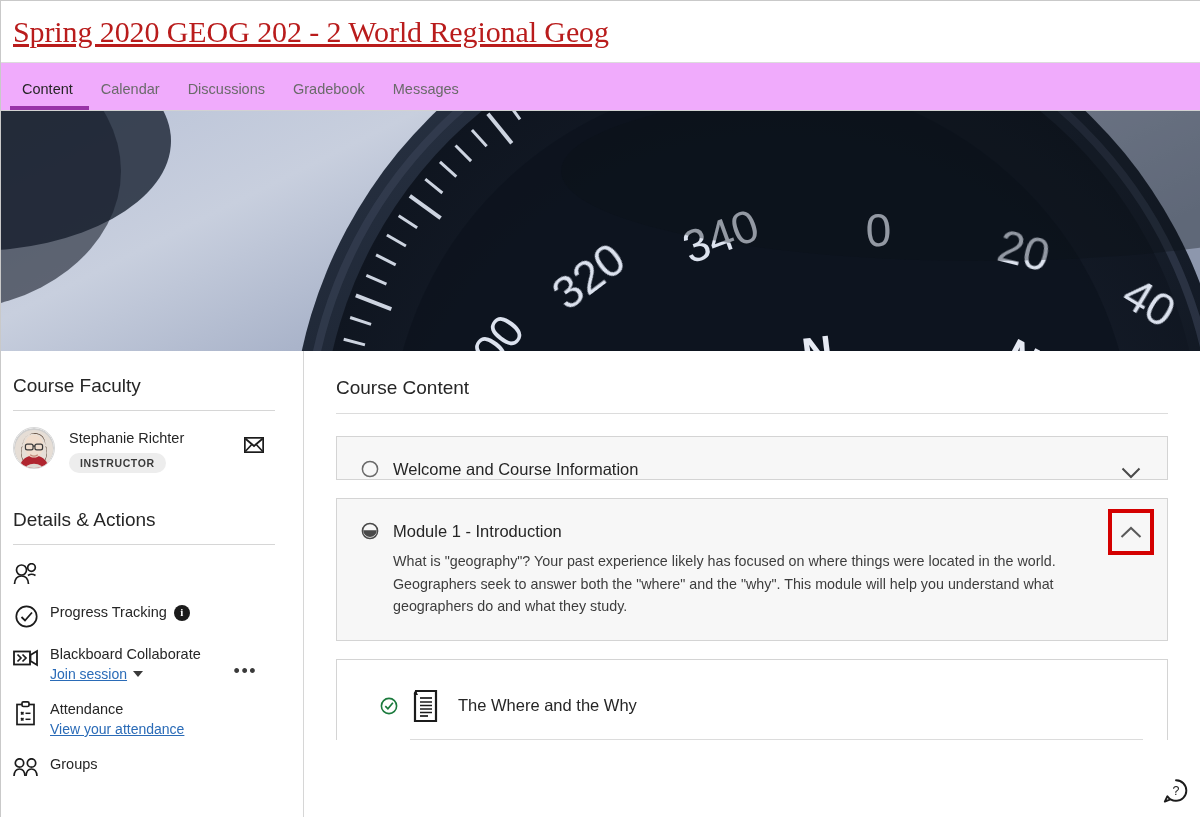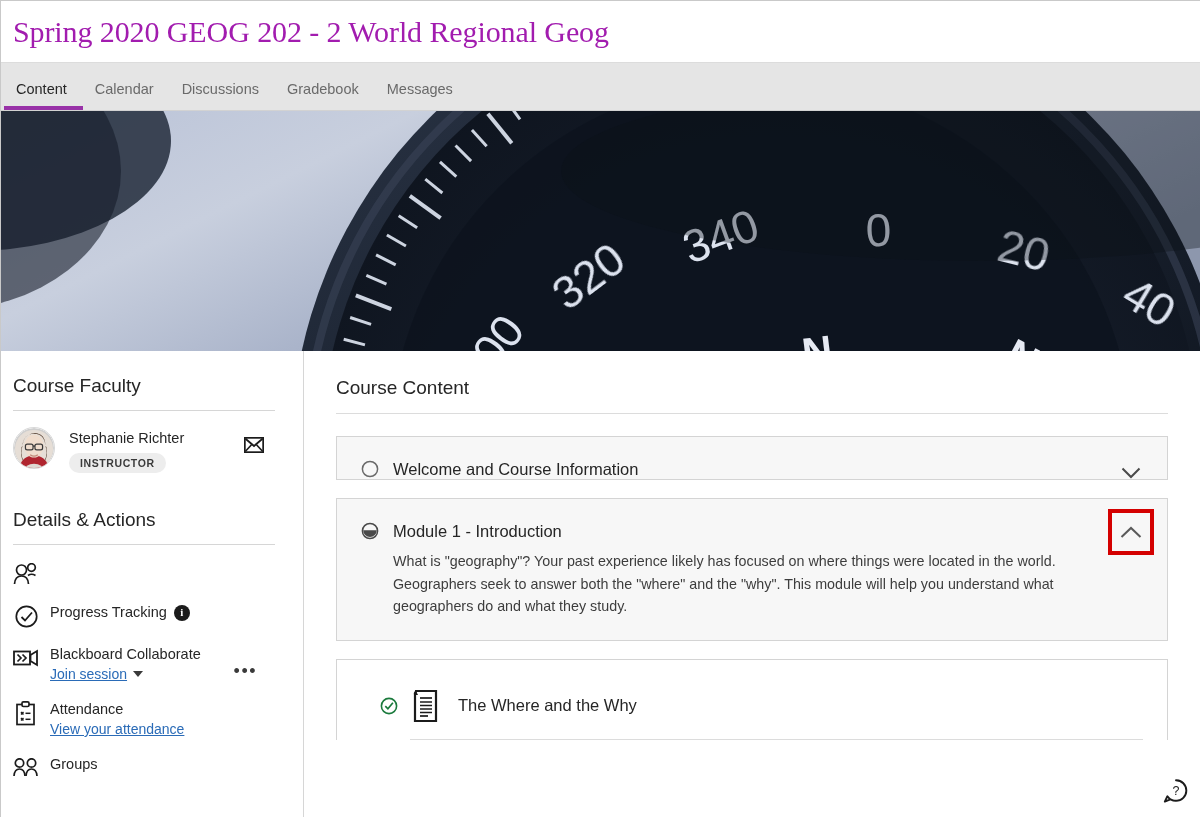--- a/index.html
+++ b/index.html
@@ -27,31 +27,32 @@
     height: 62px;
     padding: 0 0 0 12px;
     display: flex; align-items: center;
     background: #fff;
     border-bottom: 1px solid #dcdcdc;
   }
   .course-title {
     font-family: "Liberation Serif", serif;
     font-size: 30px;
     font-weight: 400;
-    color: #a21caf;
+    color: #b91c1c;
     letter-spacing: -0.1px;
     white-space: nowrap;
+    text-decoration: underline;
   }
 
   
   .nav-tabs {
     height: 48px;
     display: flex; align-items: flex-end;
-    padding-left: 15px;
-    background: #e5e5e5;
+    padding-left: 21px;
+    background: #f0abfc;
     position: relative;
     border-bottom: 1px solid #d2d2d2;
   }
   .nav-tab {
     font-size: 14.5px;
     color: #6a6a6a;
     padding: 0 0 13px 0;
     margin-right: 28px;
     position: relative;
     cursor: pointer;

